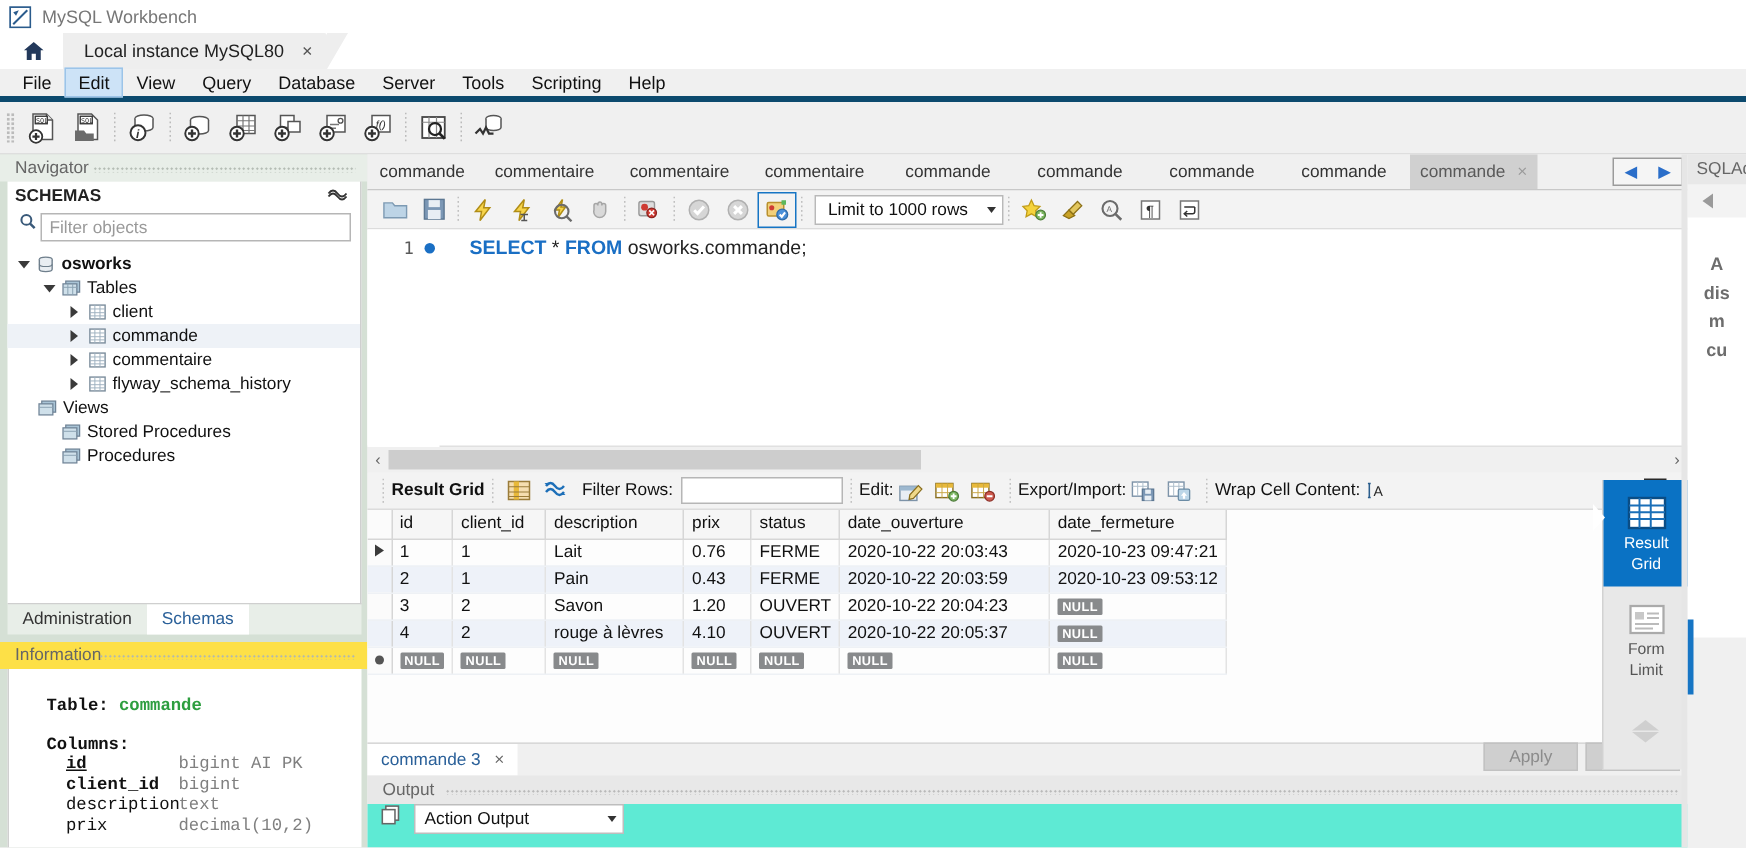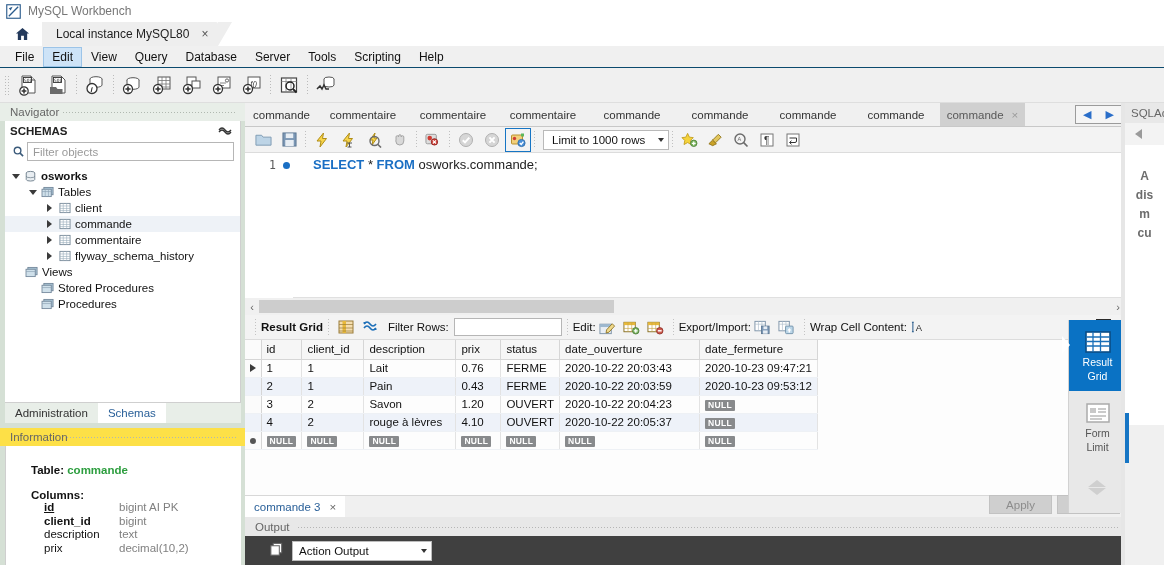--- a/index.html
+++ b/index.html
@@ -42,21 +42,21 @@
   .inst-tab:after {
     content: ""; position: absolute; right: -14px; top: 0;
     border-left: 14px solid #eeeeee;
     border-bottom: 24px solid transparent;
   }
 
   
   .menubar {
     position: absolute; left: 0; top: 46px; width: 1164px; height: 22px;
     background: #f0f0f0; display: flex; align-items: center; padding-left: 6px;
-    border-bottom: 1px solid #0c4a6e;
+    border-bottom: 4px solid #0c4a6e;
   }
   .menubar .mi {
     padding: 2px 9px; font-size: 12px; color: #111; cursor: pointer;
     line-height: 16px;
   }
   .menubar .mi.active { background: #cde3f7; border: 1px solid #9cc4e8; padding: 1px 8px; }
 
   
   .toolbar {
     position: absolute; left: 0; top: 68px; width: 1164px; height: 35px;
@@ -86,21 +86,21 @@
     background-size: 3px 3px;
   }
   .nav-body {
     position: absolute; left: 5px; top: 18px; width: 236px; height: 282px;
     background: #ffffff; border: 1px solid #cfcfcf; border-left: none; border-top: none;
   }
   .schemas-hdr {
     height: 20px; display: flex; align-items: center; justify-content: space-between;
     padding: 0 8px 0 5px; font-size: 11.5px; font-weight: bold; color: #222;
   }
-  .filter-row { display: flex; align-items: center; padding: 1px 6px 4px 4px; }
+  .filter-row { display: flex; padding: 1px 6px 4px 4px; }
   .filter-input {
     flex: 1; height: 19px; border: 1px solid #b6b6b6; background: #fff;
     font-family: "Liberation Sans", sans-serif; font-size: 11.5px;
     padding: 0 5px; color: #333; outline: none;
   }
   .filter-input::placeholder { color: #9a9a9a; }
   .tree { padding-top: 3px; font-size: 11.5px; color: #111; }
   .tr {
     height: 16px; display: flex; align-items: center; cursor: pointer;
     white-space: nowrap;
@@ -129,21 +129,21 @@
     font-size: 11.5px; color: #666;
   }
   .info-cap .dots {
     position: absolute; left: 66px; right: 8px; top: 8px; height: 4px;
     background-image: radial-gradient(#b0b8b0 0.8px, transparent 0.8px);
     background-size: 3px 3px;
   }
   .info-body {
     position: absolute; left: 5px; top: 343px; width: 236px; height: 119px;
     background: #ffffff; border-left: 1px solid #cfcfcf; overflow: hidden;
-    padding: 18px 0 0 25px; font-size: 11.5px;
+    padding: 18px 0 0 25px; font-size: 11.5px; font-family: Liberation Mono, monospace;
   }
   .info-title { font-weight: bold; color: #111; }
   .info-title .tn { color: #2d9e3f; }
   .info-cols { font-weight: bold; color: #111; margin-top: 13px; }
   .info-row { display: flex; margin-left: 13px; line-height: 13.5px; }
   .info-row .cn { width: 75px; color: #111; }
   .info-row .cn.pk { font-weight: bold; text-decoration: underline; }
   .info-row .cn.b { font-weight: bold; }
   .info-row .ct { color: #808080; }
 
@@ -320,21 +320,21 @@
     background: #e8e8e8; display: flex; align-items: center; padding-left: 10px;
     font-size: 11.5px; color: #666;
   }
   .out-cap .dots {
     position: absolute; left: 52px; right: 6px; top: 9px; height: 4px;
     background-image: radial-gradient(#b5b5b5 0.8px, transparent 0.8px);
     background-size: 3px 3px;
   }
   .out-body {
     position: absolute; left: 0; top: 433px; width: 880px; height: 29px;
-    background: #404040; display: flex; align-items: center; padding-left: 24px; gap: 8px;
+    background: #5eead4; display: flex; align-items: flex-start; padding-left: 8px; gap: 8px;
   }
   .out-select {
     width: 140px; height: 20px; border: 1px solid #bdbdbd; background: #fff;
     display: flex; align-items: center; justify-content: space-between;
     padding: 0 4px 0 6px; font-size: 11.5px; color: #111; cursor: pointer;
   }
   .out-select .caret { width: 0; height: 0; border-left: 3.5px solid transparent;
     border-right: 3.5px solid transparent; border-top: 4px solid #333; }
 
   

